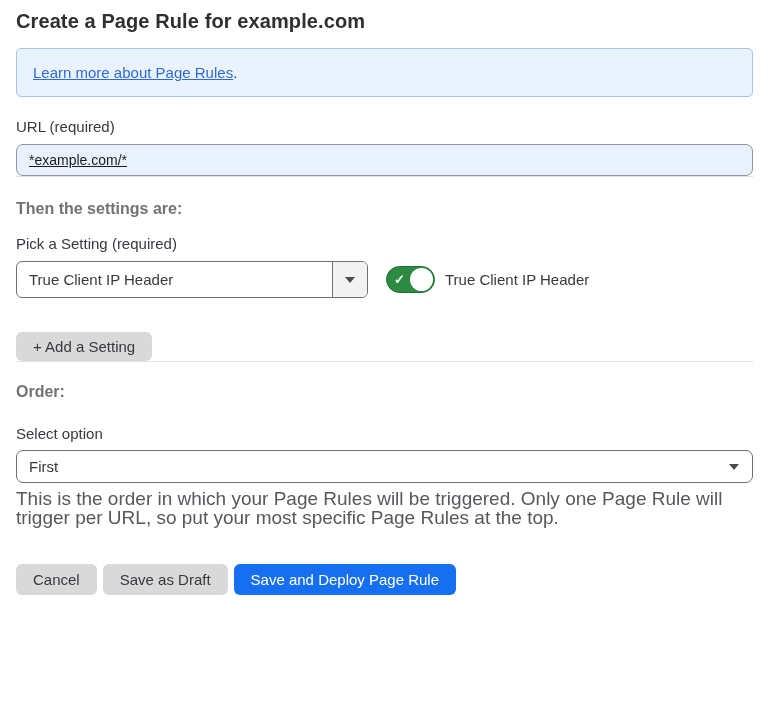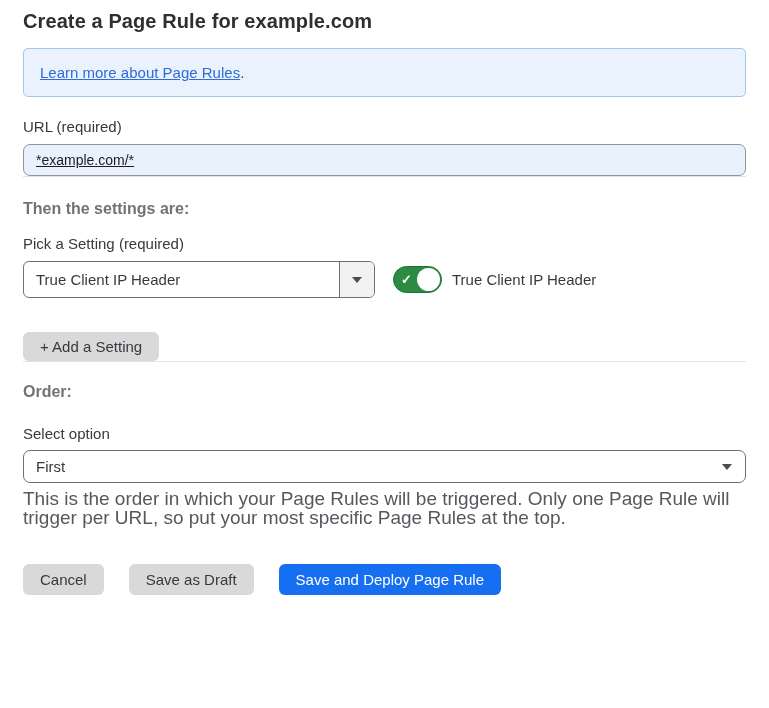--- a/index.html
+++ b/index.html
@@ -3,21 +3,21 @@
 <meta charset="utf-8">
 <style>
   * { box-sizing: border-box; margin: 0; padding: 0; }
   html, body { width: 769px; height: 708px; }
   body {
     background: #ffffff;
     font-family: "Liberation Sans", sans-serif;
     color: #36393f;
     font-size: 15px;
   }
-  .container { padding: 0 23px; }
+  .container { padding: 0 16px; }
 
   .page-title {
     font-size: 20px;
     font-weight: 700;
     color: #2f2f2f;
     margin: 10px 0 15px;
     letter-spacing: .1px;
   }
 
   .banner {
@@ -187,21 +187,21 @@
     color: #56585d;
     font-size: 19px;
     line-height: 19px;
     max-width: 745px;
   }
 
   .actions {
     margin-top: 37px;
     display: flex;
     align-items: center;
-    gap: 25px;
+    gap: 6px;
   }
   .actions .btn { height: 31px; padding: 0 17px; }
 </style>
 </head>
 <body>
 
 <div class="container">
 
   <h1 class="page-title">Create a Page Rule for example.com</h1>
 

